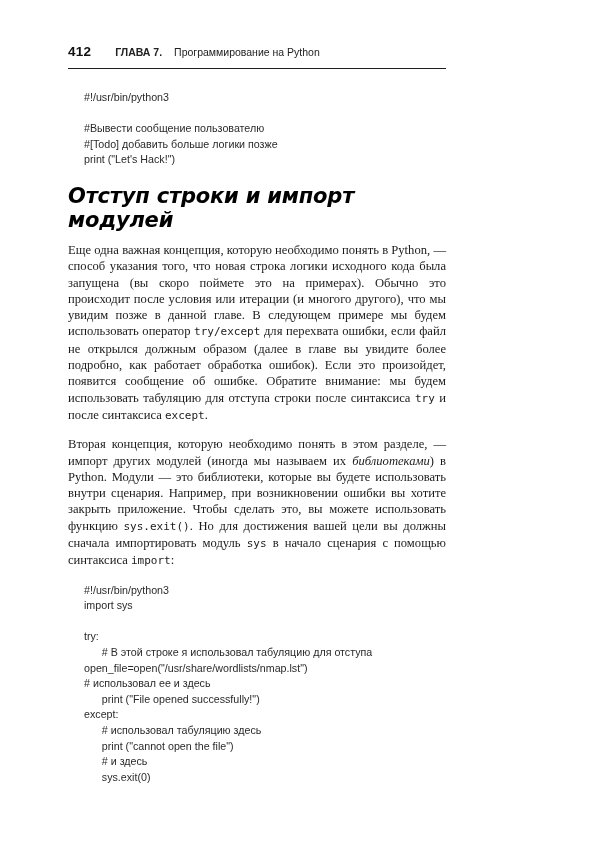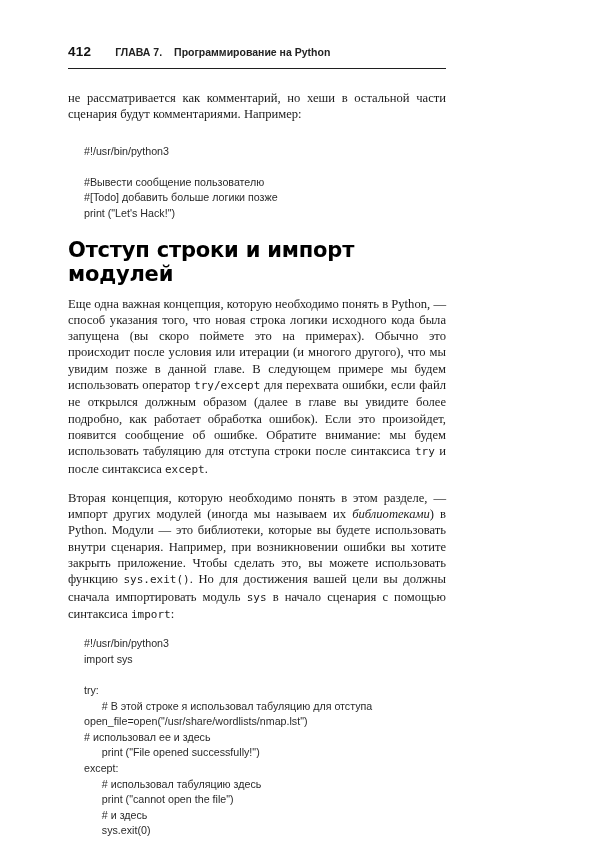--- a/index.html
+++ b/index.html
@@ -31,21 +31,21 @@
   }
   .chapter-label {
     margin-left: 24px;
     font-size: 10.5px;
     font-weight: 700;
     color: #222;
   }
   .chapter-title {
     margin-left: 12px;
     font-size: 10.5px;
-    font-weight: 700;
+    font-weight: 400;
     color: #222;
   }
   
   .body-text {
     margin: 0;
     font-size: 12.6px;
     line-height: 16.3px;
     text-align: justify;
     color: #1b1b1b;
   }
@@ -70,37 +70,34 @@
   .code-2 { margin-top: 13px; }
   
   .section-heading {
     margin: 0;
     font-family: "DejaVu Sans", "Liberation Sans", sans-serif;
     font-weight: 700;
     font-size: 21px;
     letter-spacing: -0.2px;
     color: #000;
   }
-  .h-indent { margin-top: 11px; margin-bottom: 10px; }
+  .h-indent { margin-top: 11px; margin-bottom: 10px; font-style: italic; }
   .h-io     { margin-top: 27px; margin-bottom: 10px; }
 </style>
 </head>
 <body>
 
 <div class="page">
 
   <header class="running-head">
     <span class="pagenum">412</span>
     <span class="chapter-label">ГЛАВА 7.</span>
     <span class="chapter-title">Программирование на Python</span>
   </header>
 
-  <p class="body-text intro">
-    <span>не рассматривается как комментарий, но хеши в остальной части сценария будут комментариями. Например:</span>
-  </p>
 
   <pre class="code-block code-1">#!/usr/bin/python3
 
 #Вывести сообщение пользователю
 #[Todo] добавить больше логики позже
 print ("Let's Hack!")</pre>
 
   <h2 class="section-heading h-indent">Отступ строки и импорт модулей</h2>
 
   <p class="body-text"><span>Еще одна важная концепция, которую необходимо понять в Python, — способ указания того, что новая строка логики исходного кода была запущена (вы скоро поймете это на примерах). Обычно это происходит после условия или итерации (и многого другого), что мы увидим позже в данной главе. В следующем примере мы будем использовать оператор </span><code class="inline-code">try/except</code><span> для перехвата ошибки, если файл не открылся должным образом (далее в главе вы увидите более подробно, как работает обработка ошибок). Если это произойдет, появится сообщение об ошибке. Обратите внимание: мы будем использовать табуляцию для отступа строки после синтаксиса </span><code class="inline-code">try</code><span> и после синтаксиса </span><code class="inline-code">except</code><span>.</span></p>

